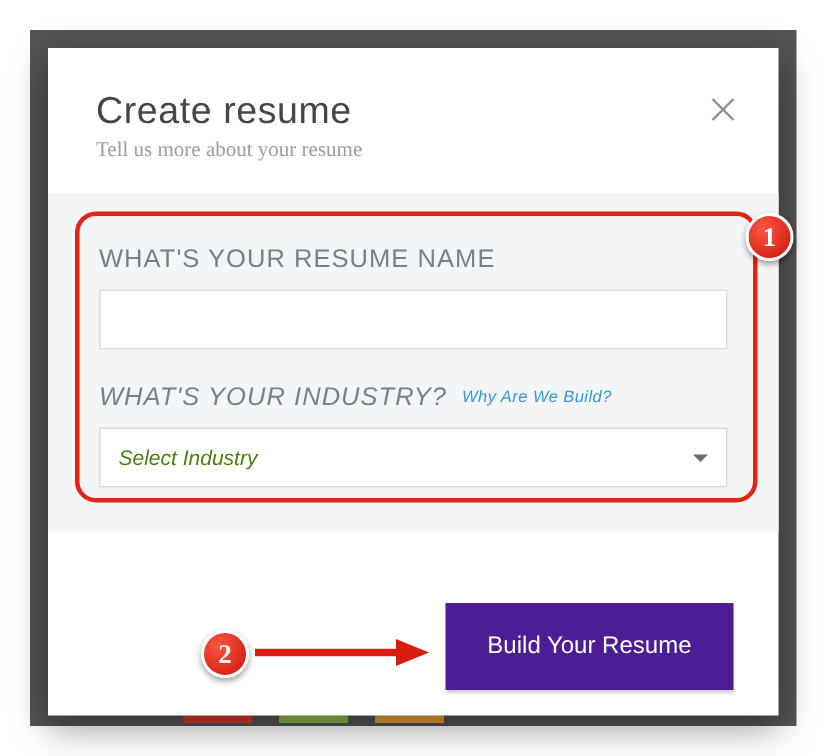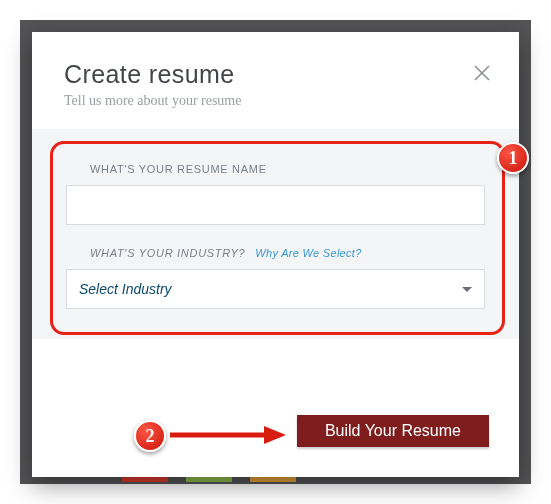--- a/index.html
+++ b/index.html
@@ -58,25 +58,24 @@
     background: #f3f5f7;
     padding: 34px 34px 30px 34px;
   }
   .label-row {
     display: flex;
     align-items: center;
     gap: 10px;
     margin-bottom: 10px;
   }
   .field-label {
-    font-size: 11px;
+    font-size: 17px;
     letter-spacing: 0.7px;
     color: #7a8089;
     font-weight: 500;
-    margin-left: 24px;
   }
   .helper-link {
     font-size: 11px;
     color: #3a98d6;
     letter-spacing: 0.3px;
     cursor: pointer;
   }
   .text-input {
     width: 100%;
     height: 40px;
@@ -89,21 +88,21 @@
   }
   .field-block { margin-bottom: 22px; }
   .field-block:last-child { margin-bottom: 0; font-style: italic; }
   .select {
     width: 100%;
     height: 40px;
     border: 1px solid #d7dbe0;
     background: #fff;
     padding: 0 12px;
     font-size: 14px;
-    color: #0c4a6e;
+    color: #4d7c0f;
     display: flex;
     align-items: center;
     justify-content: space-between;
     cursor: pointer;
   }
   .caret {
     width: 0; height: 0;
     border-left: 5px solid transparent;
     border-right: 5px solid transparent;
     border-top: 5px solid #6a6e74;
@@ -121,24 +120,24 @@
     position: absolute;
     left: 0; right: 0;
     bottom: 0;
     height: 92px;
     display: flex;
     align-items: center;
     justify-content: flex-end;
     padding-right: 30px;
   }
   .build-btn {
-    background: #7f1d1d;
+    background: #4c1d95;
     color: #fff;
     border: none;
-    height: 32px;
+    height: 58px;
     padding: 0 28px;
     font-size: 16px;
     font-weight: 400;
     cursor: pointer;
     box-shadow: 0 2px 2px rgba(0,0,0,0.2);
   }
   .callout {
     position: absolute;
     width: 32px; height: 32px;
     border-radius: 50%;
@@ -216,21 +215,21 @@
         <div class="field-block">
           <div class="label-row">
             <span class="field-label">WHAT'S YOUR RESUME NAME</span>
           </div>
           <input class="text-input" type="text" value="" style="">
         </div>
 
         <div class="field-block">
           <div class="label-row">
             <span class="field-label">WHAT'S YOUR INDUSTRY?</span>
-            <span class="helper-link">Why Are We Select?</span>
+            <span class="helper-link">Why Are We Build?</span>
           </div>
           <div class="select">
             <span>Select Industry</span>
             <span class="caret"></span>
           </div>
         </div>
 
       </div>
       <div class="highlight-border"></div>
     </div>

